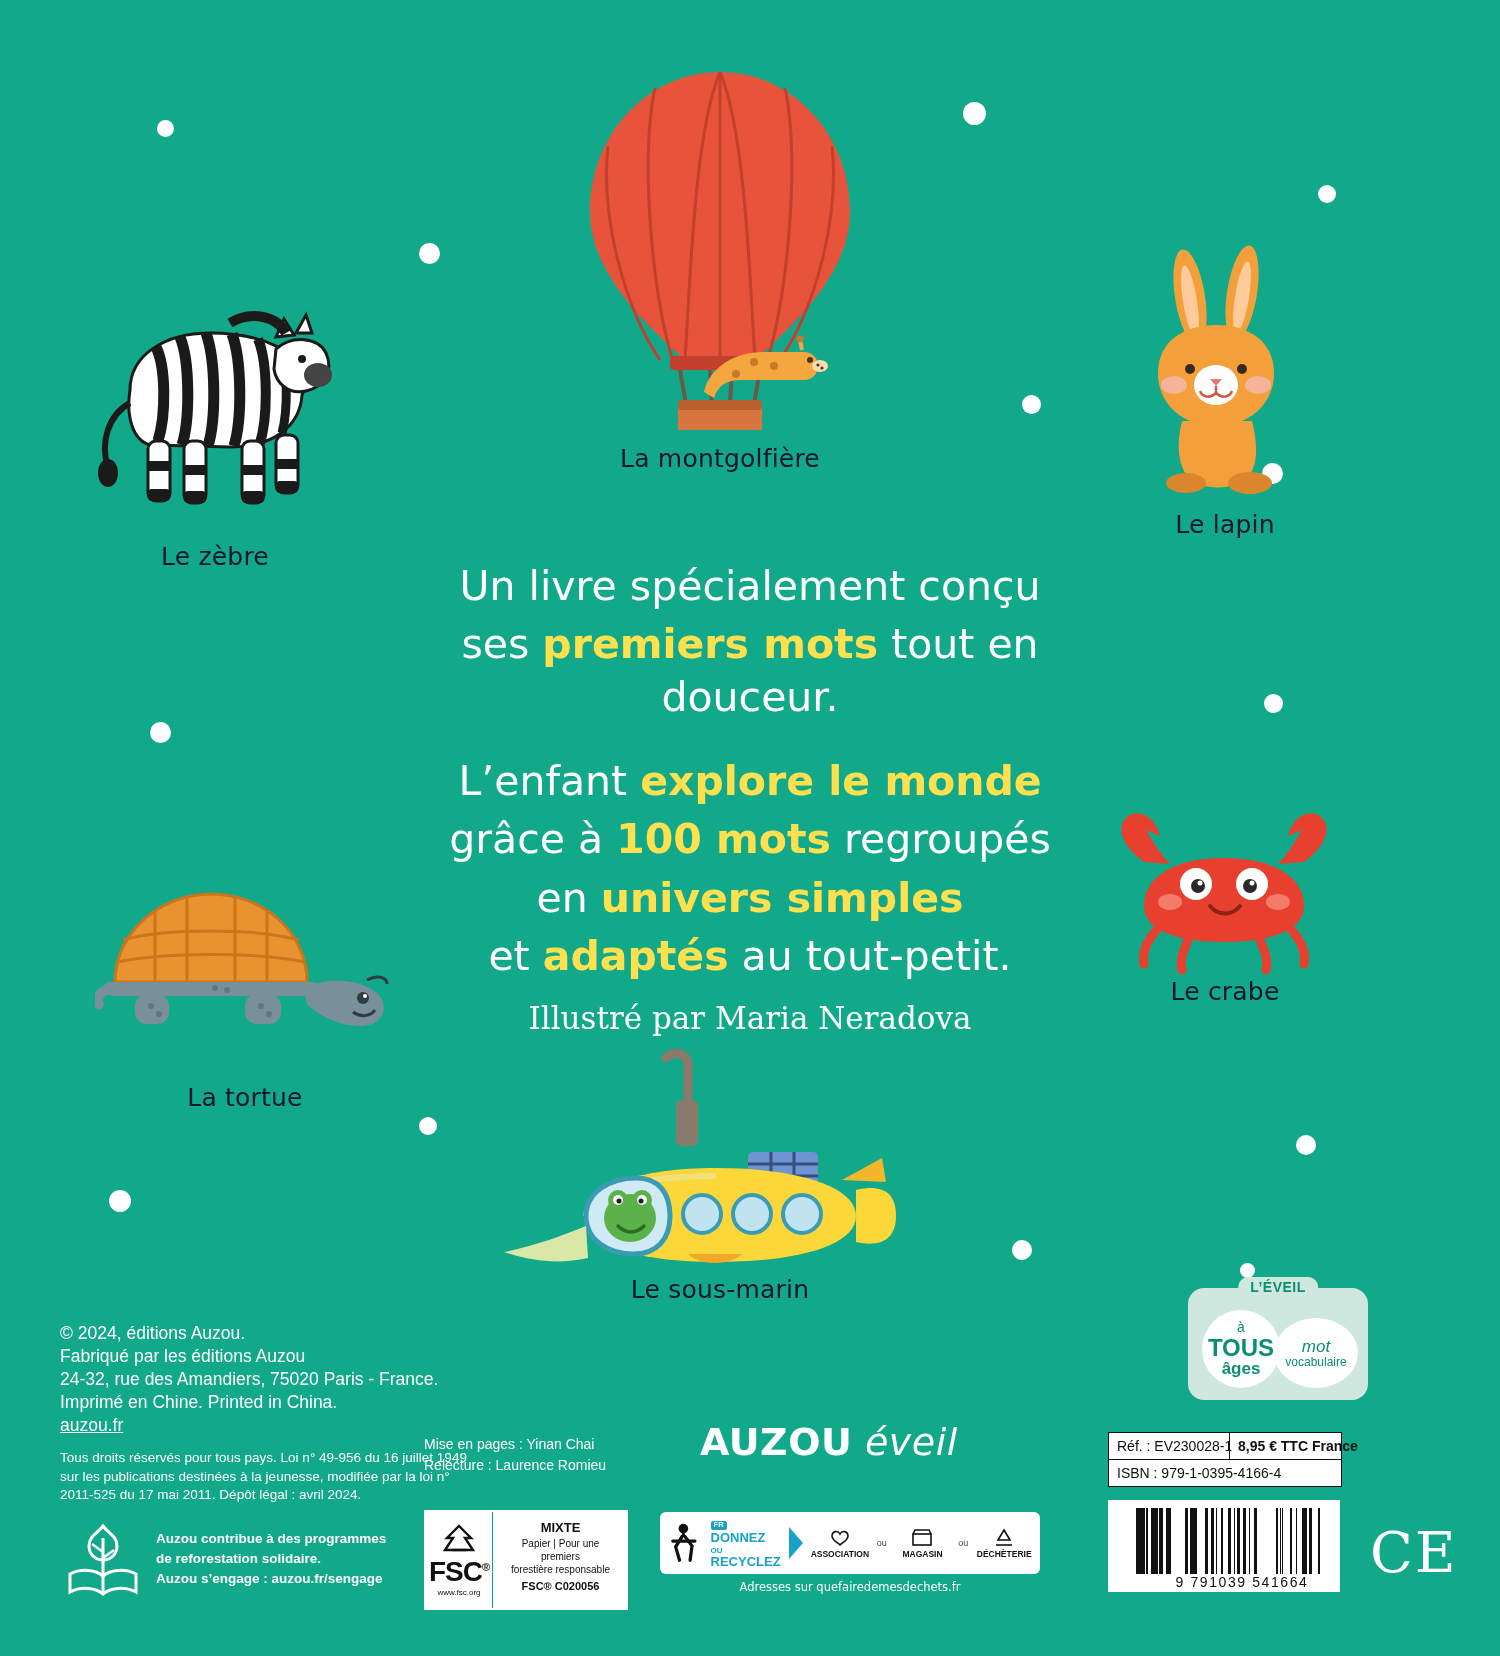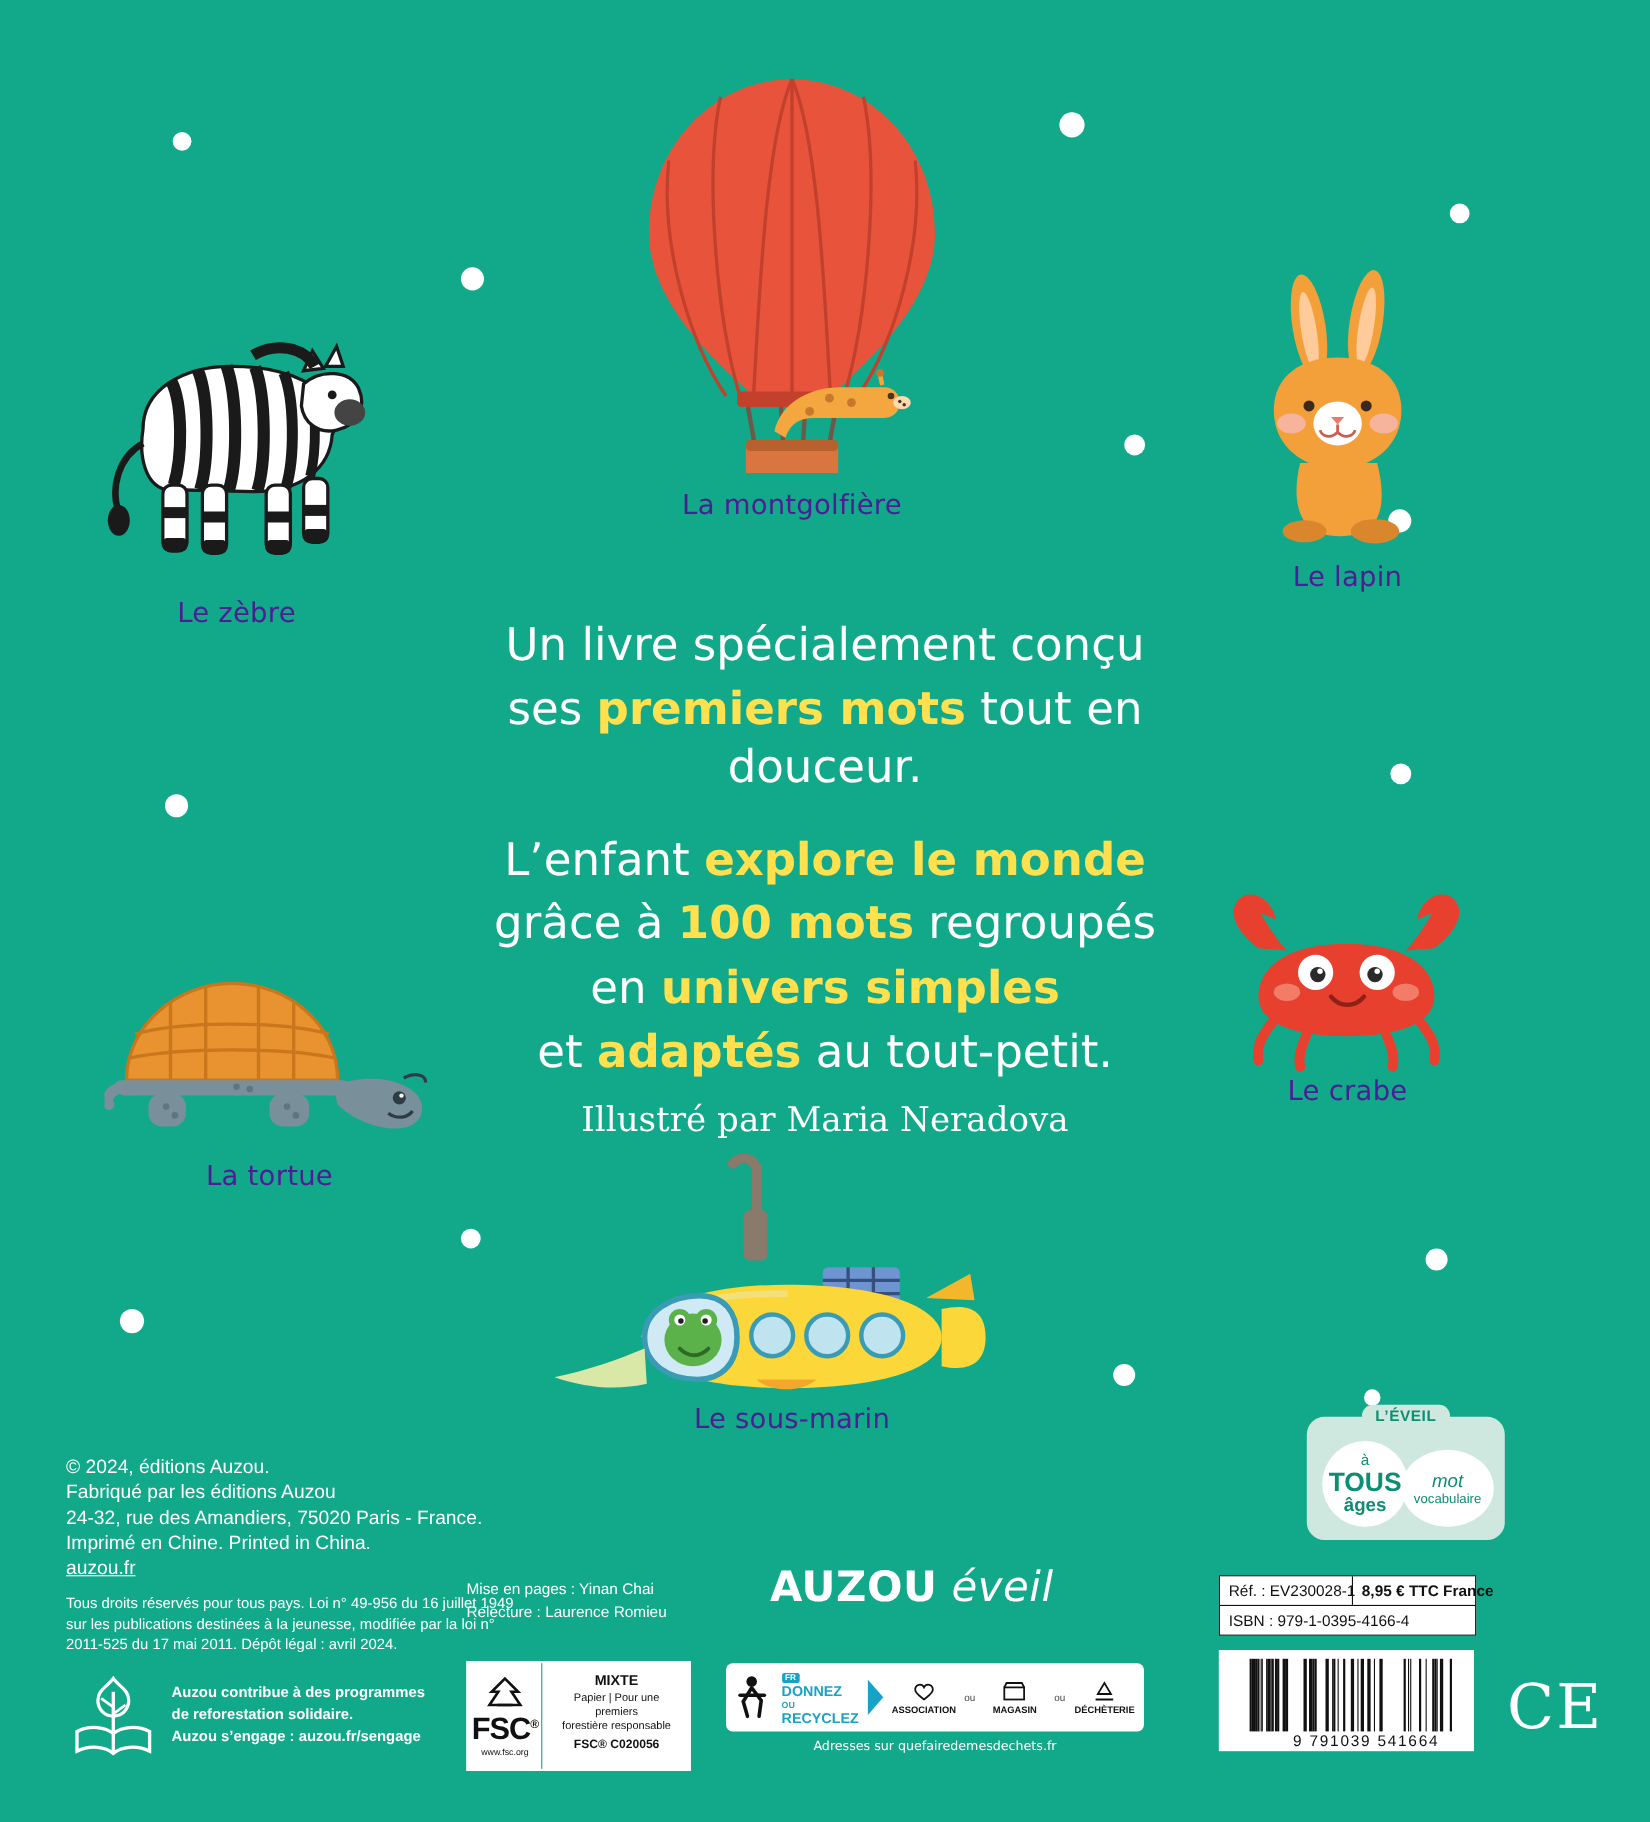--- a/index.html
+++ b/index.html
@@ -22,21 +22,21 @@
   
   .dot {
     position: absolute;
     border-radius: 50%;
     background: #ffffff;
   }
 
   
   .label {
     position: absolute;
-    color: #4c1d95;
+    color: #0f172a;
     font-size: 25px;
     text-align: center;
     letter-spacing: .2px;
     font-family: "DejaVu Sans", sans-serif;
     font-weight: 400;
     white-space: nowrap;
   }
 
   
   .blurb {
@@ -492,21 +492,21 @@
           <circle cx="56" cy="136" r="3"></circle>
             <circle cx="64" cy="144" r="3"></circle>
           <circle cx="166" cy="136" r="3"></circle>
             <circle cx="174" cy="144" r="3"></circle>
           <circle cx="120" cy="118" r="3"></circle>
             <circle cx="132" cy="120" r="3"></circle>
         </g>
       </g>
     </svg>
   </div>
-  <div class="label" style="left:120px; top:1054px; width:250px;">La tortue</div>
+  <div class="label" style="left:120px; top:1083px; width:250px;">La tortue</div>
 
   <div class="svgwrap" style="left:1100px; top:800px; width:250px; height:180px;">
     <svg width="250" height="180" viewBox="0 0 250 180">
       <g>
         <path d="M44,62 C20,44 16,26 28,16 C40,8 56,18 60,36 L46,30 C54,44 62,56 70,64 Z" fill="#e8402f"></path>
         <path d="M204,62 C228,44 232,26 220,16 C208,8 192,18 188,36 L202,30 C194,44 186,56 178,64 Z" fill="#e8402f"></path>
         <path d="M44,106 C44,76 76,58 124,58 C172,58 204,76 204,106 C204,130 172,142 124,142 C76,142 44,130 44,106 Z" fill="#e8402f"></path>
         <circle cx="96" cy="84" r="16" fill="#ffffff"></circle>
         <circle cx="152" cy="84" r="16" fill="#ffffff"></circle>
         <circle cx="98" cy="86" r="7" fill="#2a2a2a"></circle>

